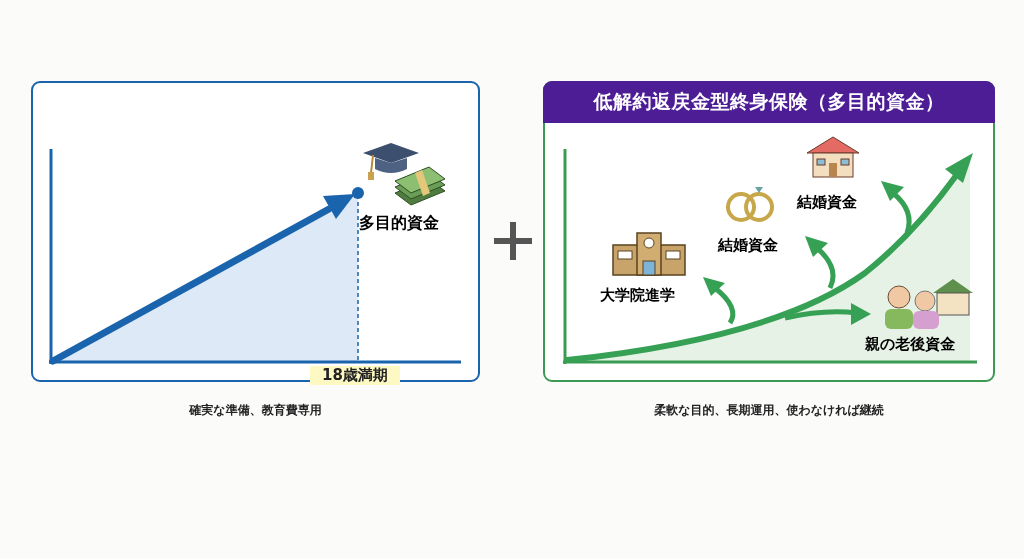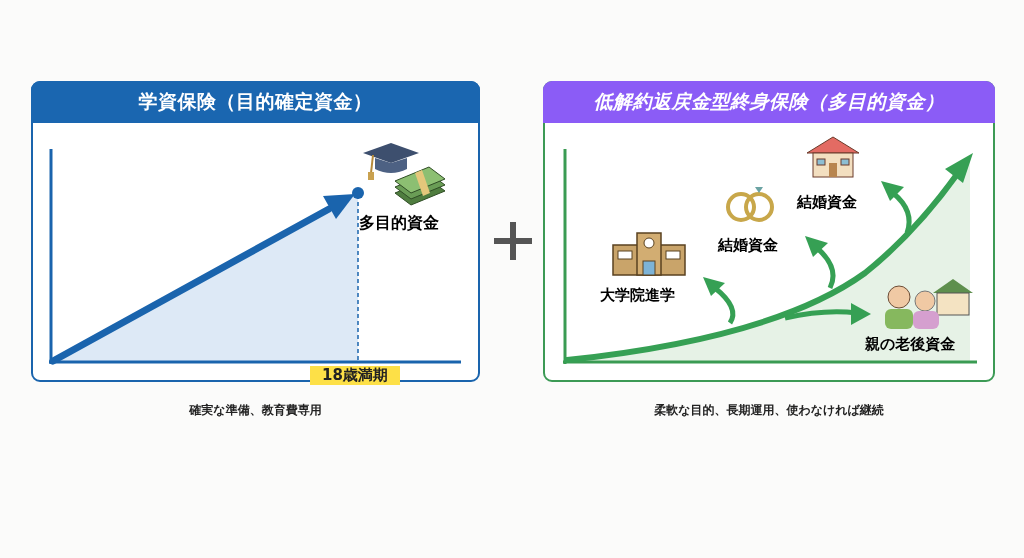--- a/index.html
+++ b/index.html
@@ -2,35 +2,34 @@
 <html><head>
 <meta charset="utf-8">
 <style>
   html,body{margin:0;padding:0;}
   body{width:1024px;height:558px;background:#fbfbfa;position:relative;overflow:hidden;font-family:"DejaVu Sans",sans-serif;}
   .panel{position:absolute;border-radius:9px;background:#fff;box-sizing:border-box;}
   .panel-left{left:31px;top:81px;width:449px;height:301px;border:2px solid #1a64ad;}
   .panel-right{left:543px;top:81px;width:452px;height:301px;border:2px solid #3c9a55;}
   .panel-header{position:absolute;left:-2px;top:-2px;right:-2px;height:42px;border-radius:9px 9px 0 0;color:#fff;font-weight:bold;font-size:19px;display:flex;align-items:center;justify-content:center;letter-spacing:0.5px;}
   .panel-left .panel-header{background:#1a66b0;}
-  .panel-right .panel-header{background:#8b5cf6;font-style:italic;}
+  .panel-right .panel-header{background:#4c1d95;}
   svg.chart{position:absolute;left:0;top:0;}
   .lbl{position:absolute;font-weight:bold;color:#000000;font-size:15px;white-space:nowrap;}
-  .maturity{position:absolute;left:310px;top:366px;background:#fde047;padding:0 12px;font-weight:bold;font-size:15px;color:#222;}
+  .maturity{position:absolute;left:310px;top:366px;background:#fef9c3;padding:0 12px;font-weight:bold;font-size:15px;color:#222;}
   .caption{position:absolute;top:402px;font-weight:bold;font-size:12px;color:#222;text-align:center;}
   .plus{position:absolute;left:494px;top:222px;width:38px;height:38px;}
   .plus:before,.plus:after{content:"";position:absolute;background:#555;}
   .plus:before{left:16px;top:0;width:6px;height:38px;}
   .plus:after{left:0;top:16px;width:38px;height:6px;}
 </style>
 </head>
 <body>
 
 <div class="panel panel-left">
-  <div class="panel-header">学資保険（目的確定資金）</div>
   <svg class="chart" width="449" height="301">
     <polygon points="18,279 325,110 325,279" fill="#dde9f6"></polygon>
     <line x1="18" y1="66" x2="18" y2="281" stroke="#1a64ad" stroke-width="3"></line>
     <line x1="16" y1="279" x2="428" y2="279" stroke="#1a64ad" stroke-width="3"></line>
     <line x1="325" y1="112" x2="325" y2="279" stroke="#1a64ad" stroke-width="1.5" stroke-dasharray="4,3"></line>
     <line x1="20" y1="278" x2="296" y2="126" stroke="#1a64ad" stroke-width="7" stroke-linecap="round"></line>
     <polygon points="322,111 290,113 303,136" fill="#1a64ad"></polygon>
     <circle cx="325" cy="110" r="6" fill="#1a64ad"></circle>
 
     <g transform="translate(330,56)">

